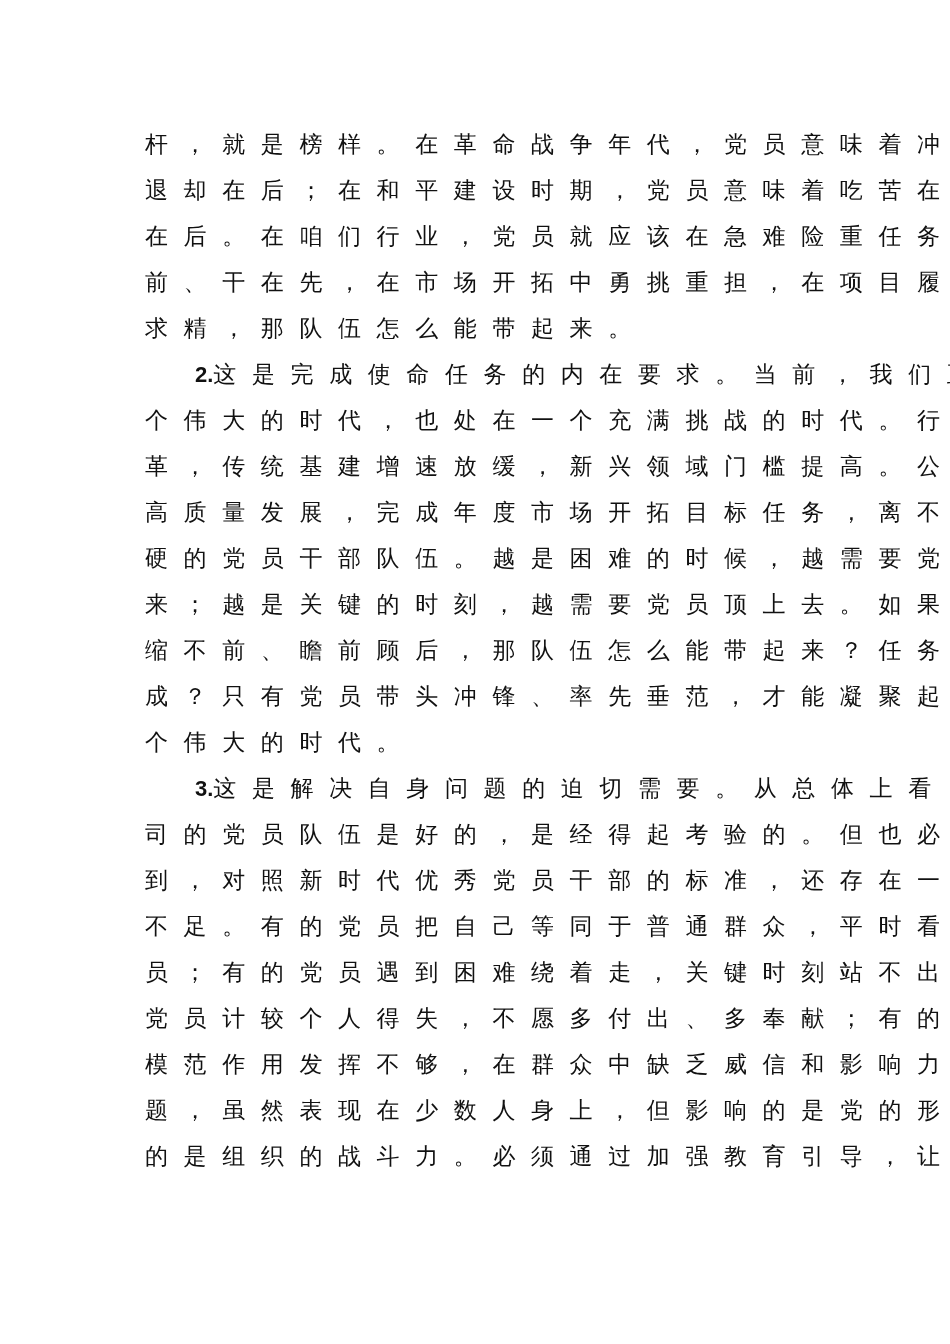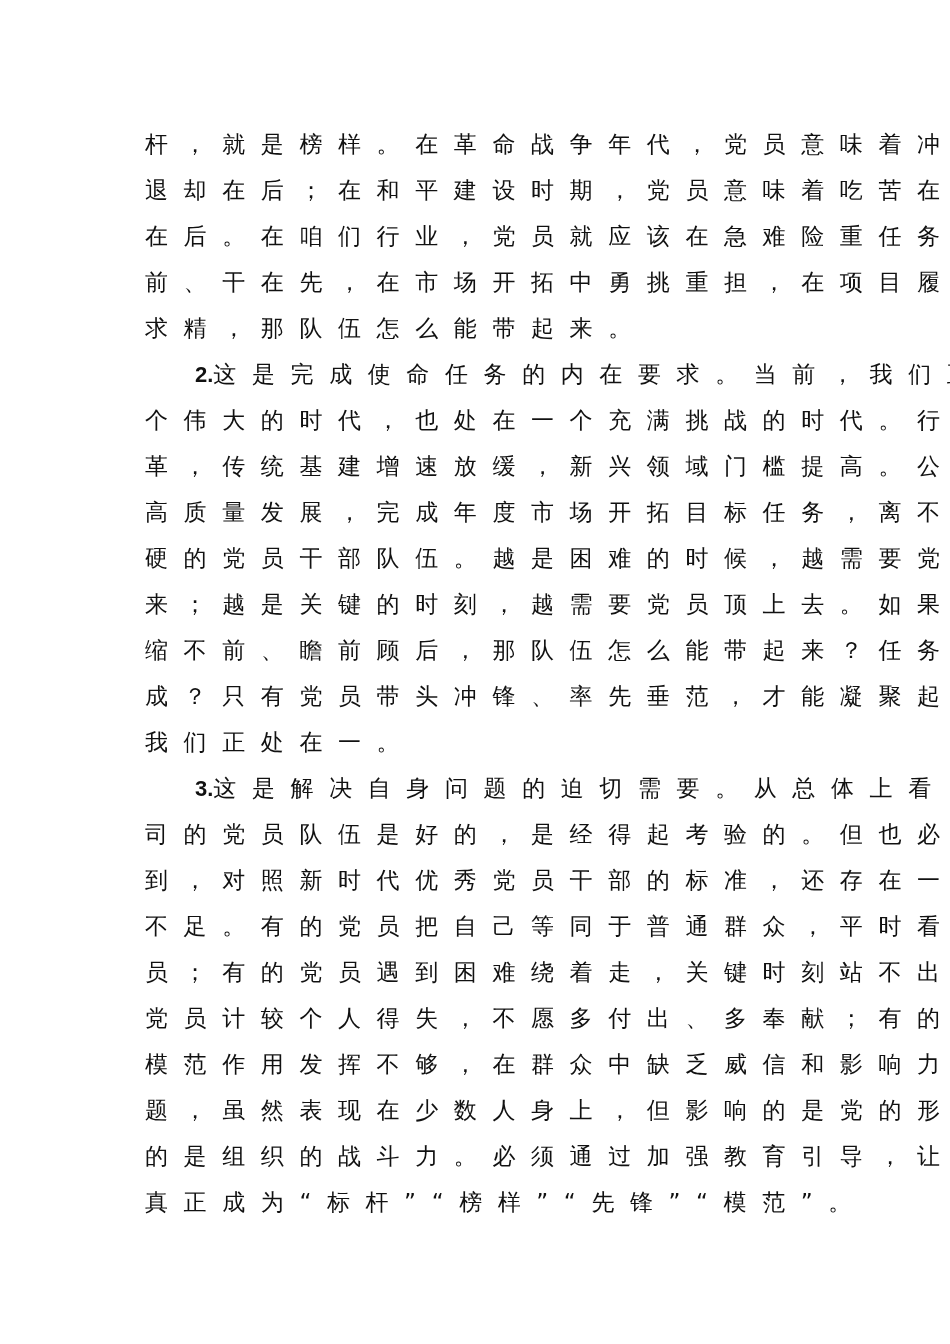--- a/index.html
+++ b/index.html
@@ -66,30 +66,29 @@
 
     <div class="paragraph">
       <div class="line indent"><span class="num">2.</span><span>这是完成使命任务的内在要求。当前，我们正处在一</span></div>
       <div class="line">个伟大的时代，也处在一个充满挑战的时代。行业深刻变</div>
       <div class="line">革，传统基建增速放缓，新兴领域门槛提高。公司要实现</div>
       <div class="line">高质量发展，完成年度市场开拓目标任务，离不开一支过</div>
       <div class="line">硬的党员干部队伍。越是困难的时候，越需要党员站出</div>
       <div class="line">来；越是关键的时刻，越需要党员顶上去。如果党员都畏</div>
       <div class="line">缩不前、瞻前顾后，那队伍怎么能带起来？任务怎么能完</div>
       <div class="line">成？只有党员带头冲锋、率先垂范，才能凝聚起攻坚克难</div>
-      <div class="line">我们正处在一。</div>
+      <div class="line">个伟大的时代。</div>
     </div>
 
     <div class="paragraph">
       <div class="line indent"><span class="num">3.</span><span>这是解决自身问题的迫切需要。从总体上看，我们公</span></div>
       <div class="line">司的党员队伍是好的，是经得起考验的。但也必须清醒看</div>
       <div class="line">到，对照新时代优秀党员干部的标准，还存在一些差距和</div>
       <div class="line">不足。有的党员把自己等同于普通群众，平时看不出是党</div>
       <div class="line">员；有的党员遇到困难绕着走，关键时刻站不出来；有的</div>
       <div class="line">党员计较个人得失，不愿多付出、多奉献；有的党员先锋</div>
       <div class="line">模范作用发挥不够，在群众中缺乏威信和影响力。这些问</div>
       <div class="line">题，虽然表现在少数人身上，但影响的是党的形象，削弱</div>
       <div class="line">的是组织的战斗力。必须通过加强教育引导，让广大党员</div>
-      <div class="line">真正成为“标杆”“榜样”“先锋”“模范”。</div>
     </div>
 
   </div>
 </div>
 
 </body></html>

